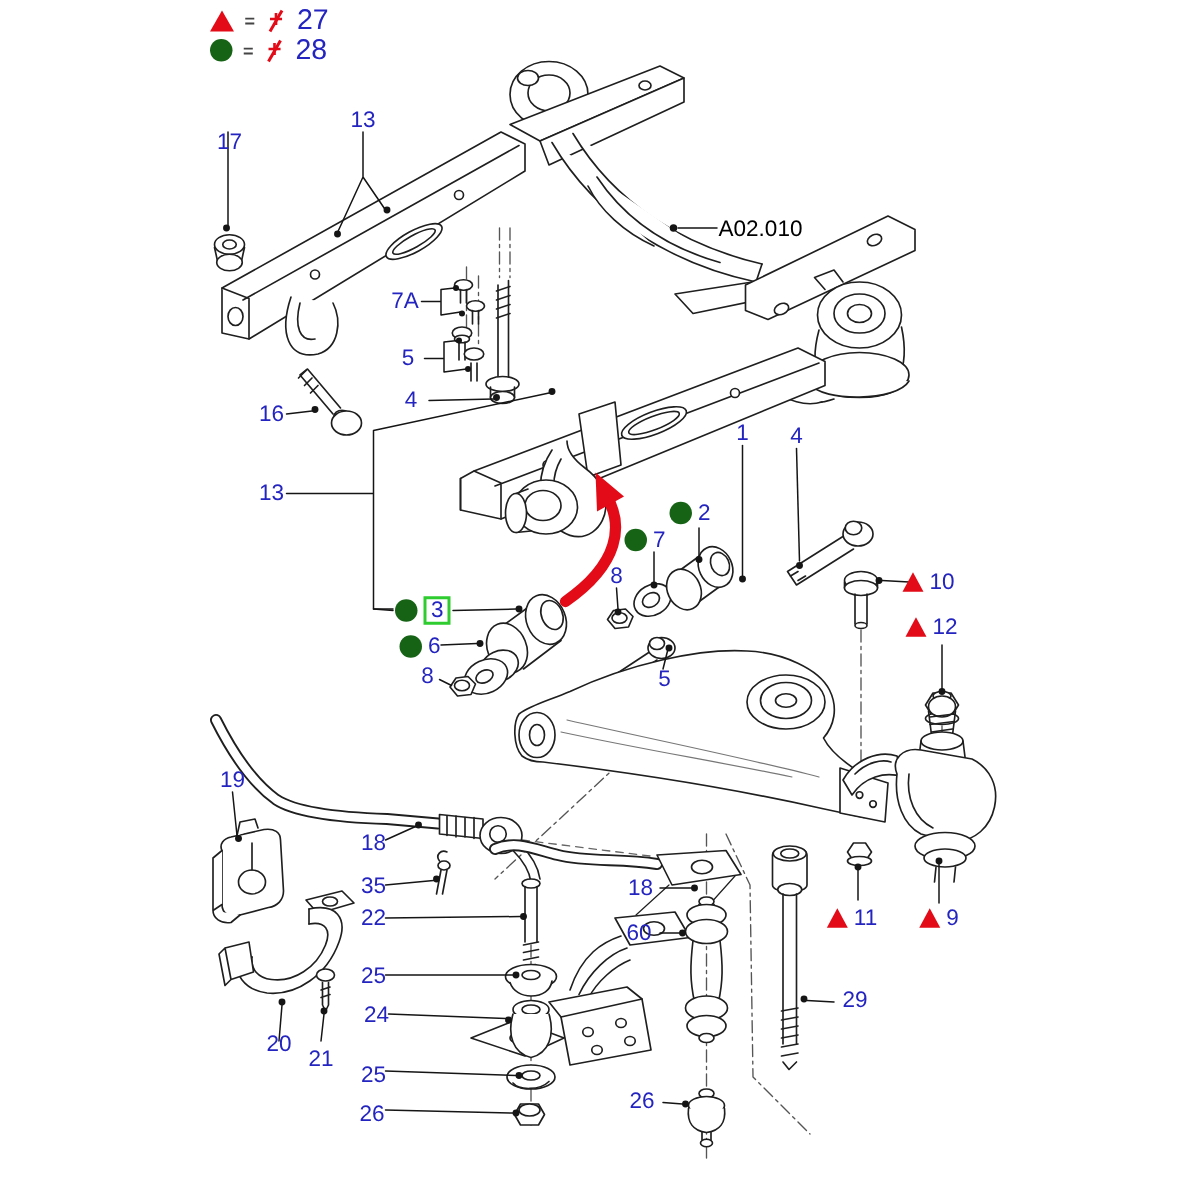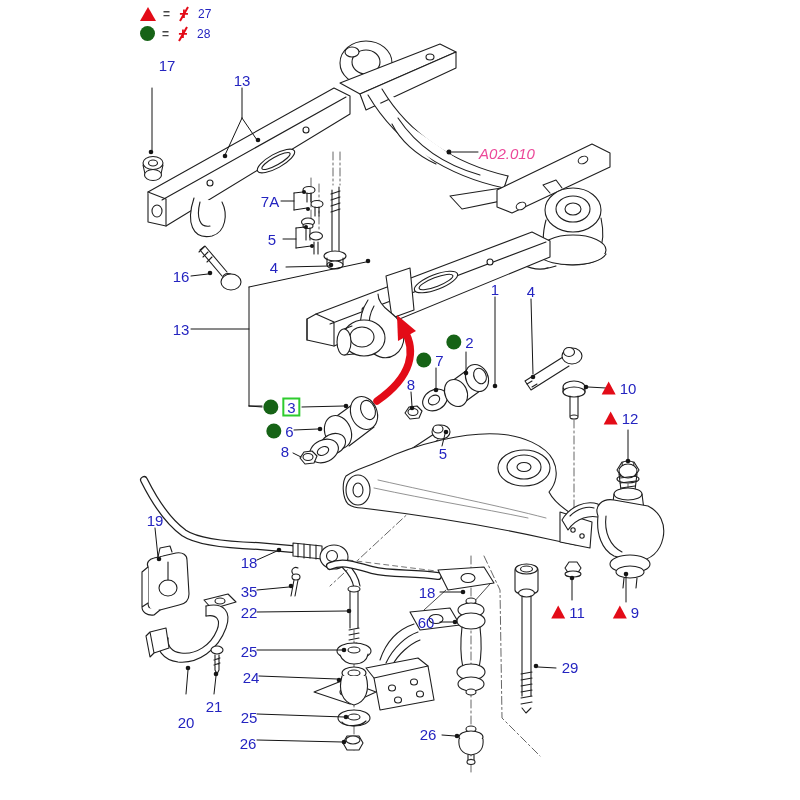--- a/index.html
+++ b/index.html
@@ -10,26 +10,26 @@
   #legend{position:absolute;left:140px;top:5px;display:flex;flex-direction:column;gap:3px;}
   .legend-row{display:flex;align-items:center;gap:7px;height:17px;}
   .lg-tri{width:0;height:0;border-left:8px solid transparent;border-right:8px solid transparent;
           border-bottom:14px solid #e30b17;}
   .lg-circ{width:15px;height:15px;border-radius:50%;background:#166316;}
   .lg-eq{color:#444;font-size:12px;font-weight:bold;}
   .crossed-plus{position:relative;color:#e30b17;font-size:16px;font-weight:bold;width:14px;
                 text-align:center;line-height:16px;}
   .crossed-plus .slash{position:absolute;left:-1px;top:7px;width:16px;height:2px;background:#e30b17;
                 transform:rotate(-60deg);}
-  .lg-num{color:#2424c0;font-size:12px;}
+  .lg-num{color:#2424c0;font-size:19px;}
   
   #labels-layer{position:absolute;left:0;top:0;width:800px;height:800px;}
   .label-item{position:absolute;transform:translate(-50%,-50%);display:flex;align-items:center;
               gap:4px;font-size:15px;color:#2424c0;white-space:nowrap;cursor:pointer;}
-  .label-item.ref{color:#ec4899;font-style:italic;}
+  .label-item.ref{color:#000000;}
   .m-circle{width:15px;height:15px;border-radius:50%;background:#166316;flex:0 0 auto;}
   .m-triangle{width:0;height:0;border-left:7px solid transparent;border-right:7px solid transparent;
               border-bottom:13px solid #e30b17;flex:0 0 auto;}
   .num.boxed{border:2px solid #2ecc2e;padding:0 3px;line-height:15px;background:#fff;}
 </style>
 </head>
 <body>
 
 <div id="canvas">
 
@@ -413,21 +413,21 @@
     </div>
     <div class="legend-row">
       <span class="lg-circ"></span>
       <span class="lg-eq">=</span>
       <span class="crossed-plus"><span>+</span><span class="slash"></span></span>
       <span class="lg-num">28</span>
     </div>
   </div>
 
   <div id="labels-layer">
-      <div class="label-item" style="left: 153px; top: 65px; margin-left: 14px;">
+      <div class="label-item" style="left: 153px; top: 95px;">
         <span class="num">17</span>
       </div>
       <div class="label-item" style="left: 242px; top: 80px;">
         <span class="num">13</span>
       </div>
       <div class="label-item ref" style="left: 507px; top: 153px;">
         <span class="num">A02.010</span>
       </div>
       <div class="label-item" style="left: 270px; top: 201px;">
         <span class="num">7A</span>
@@ -502,21 +502,21 @@
       </div>
       <div class="label-item" style="left: 249px; top: 612px;">
         <span class="num">22</span>
       </div>
       <div class="label-item" style="left: 249px; top: 651px;">
         <span class="num">25</span>
       </div>
       <div class="label-item" style="left: 251px; top: 677px;">
         <span class="num">24</span>
       </div>
-      <div class="label-item" style="left: 186px; top: 722px;">
+      <div class="label-item" style="left: 186px; top: 696px;">
         <span class="num">20</span>
       </div>
       <div class="label-item" style="left: 214px; top: 706px;">
         <span class="num">21</span>
       </div>
       <div class="label-item" style="left: 249px; top: 717px;">
         <span class="num">25</span>
       </div>
       <div class="label-item" style="left: 248px; top: 743px;">
         <span class="num">26</span>

